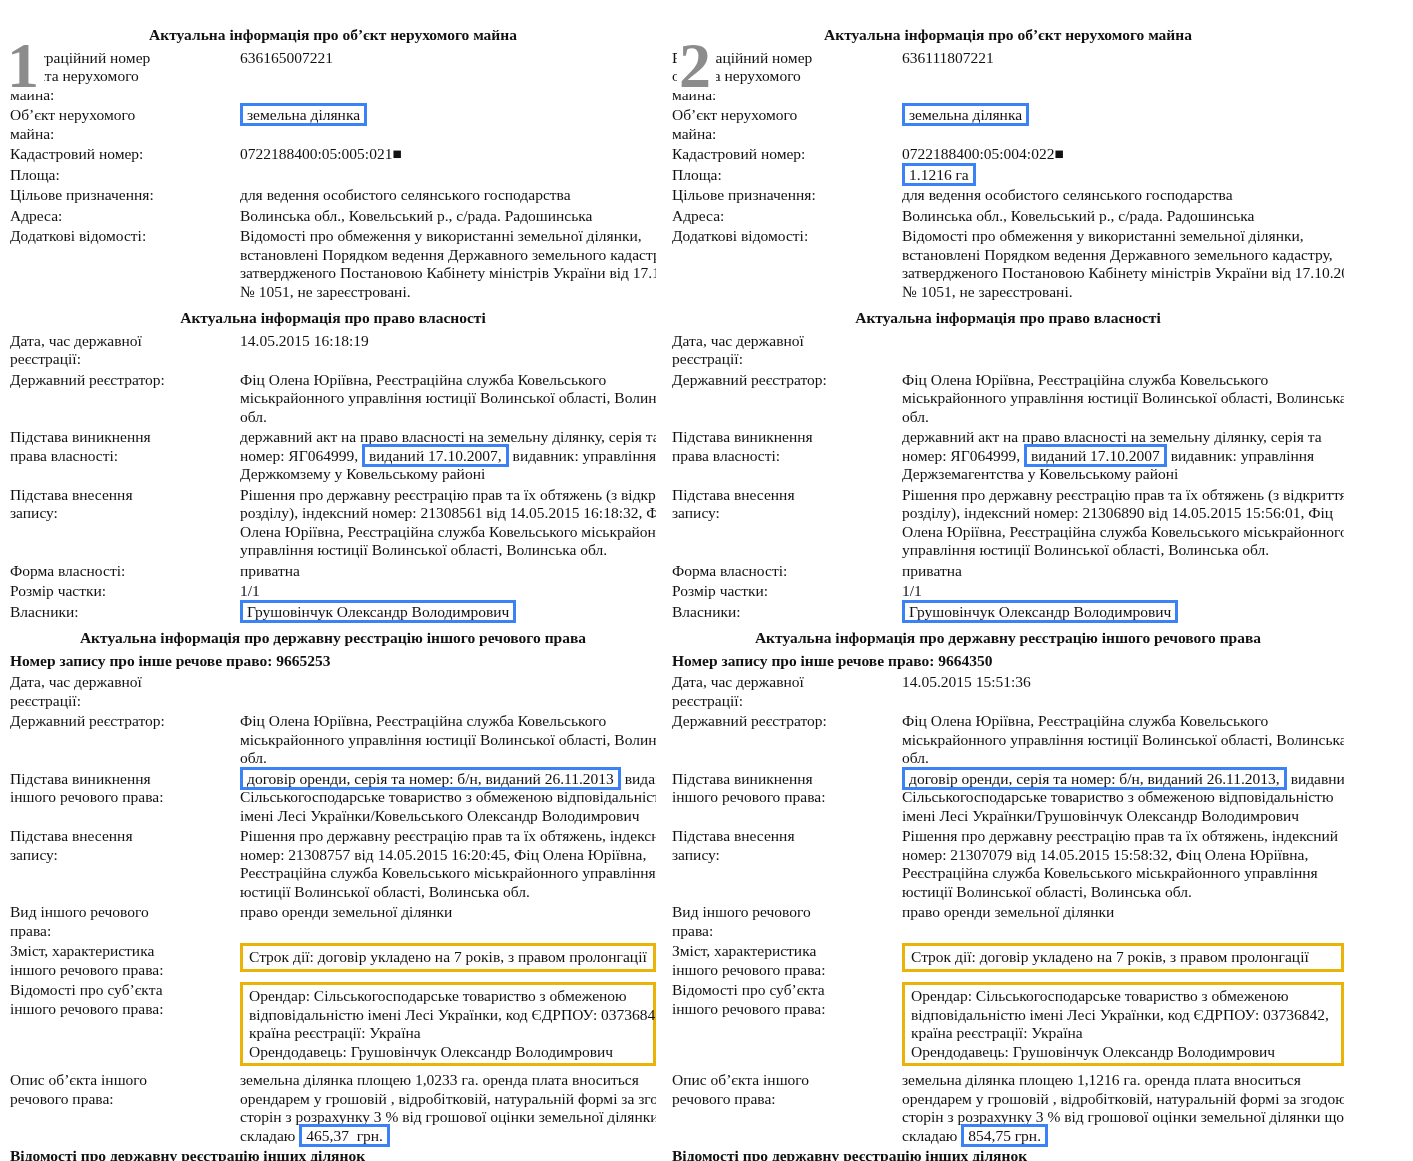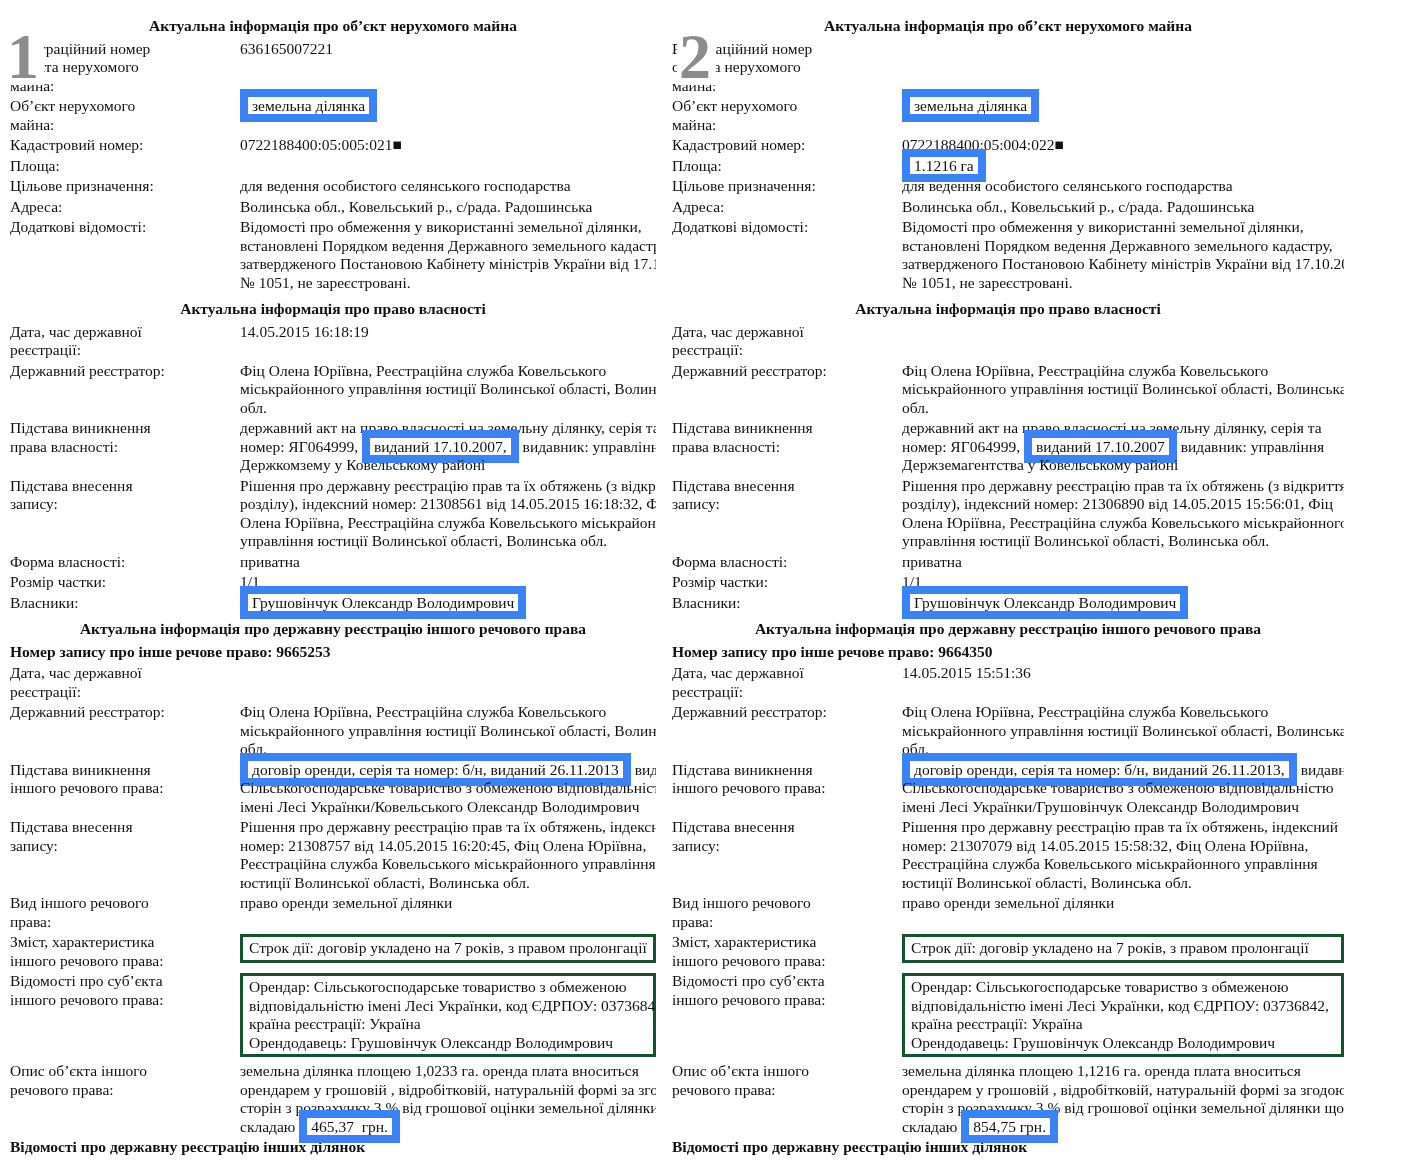--- a/index.html
+++ b/index.html
@@ -6,28 +6,28 @@
   body{
     width:1413px;height:1161px;overflow:hidden;position:relative;
     background:#ffffff;color:#111;
     font-family:"Liberation Serif","DejaVu Serif",serif;
     font-size:15.5px;line-height:18.5px;
   }
   .doc{position:absolute;top:10px;overflow:hidden;}
   .c1{left:10px;width:646px;}
   .c2{left:672px;width:672px;}
   .title{font-weight:bold;text-align:center;margin:8px 0 4px 0;}
-  .title.first{margin-top:7px;}
+  .title.first{margin-top:16px;}
   .rec{font-weight:bold;margin:0 0 3px 0;white-space:pre;}
   .row{display:flex;margin-bottom:2px;position:relative;}
   .lbl{width:190px;flex-shrink:0;white-space:pre;}
   .val{flex:1;white-space:pre;min-width:0;margin-left:40px;}
-  .rb{border:8px solid #3b82f6;padding:0 4px;}
+  .rb{border:3px solid #3b82f6;padding:0 4px;}
   .rb:empty{display:none;border:none;padding:0;}
-  .rbb{display:block;border:3px solid #14532d;padding:2px 6px;margin:1px 0 3px 0;width:100%;box-sizing:border-box;}
+  .rbb{display:block;border:3px solid #eab308;padding:2px 6px;margin:1px 0 3px 0;width:100%;box-sizing:border-box;}
   .badge{
     position:absolute;z-index:2;top:-9px;left:-5px;
     font-weight:bold;font-size:64px;line-height:52px;
     color:#8c8c8c;background:#ffffff;padding:0 5px 2px 2px;
   }
   .c2 .badge{left:5px;}
   .footer{font-weight:bold;white-space:pre;margin-top:2px;}
 </style>
 </head>
 <body>
@@ -191,20 +191,21 @@
 
 <div class="doc c2">
 
   <div class="title first">Актуальна інформація про об’єкт нерухомого майна</div>
 
   <div class="row">
     <span class="badge">2</span>
     <div class="lbl">Реєстраційний номер
 об’єкта нерухомого
 майна:</div>
+    <div class="val"><span>636111807221</span></div>
   </div>
 
   <div class="row">
     <div class="lbl">Об’єкт нерухомого
 майна:</div>
     <div class="val"><span class="rb">земельна ділянка</span></div>
   </div>
 
   <div class="row">
     <div class="lbl">Кадастровий номер:</div>

